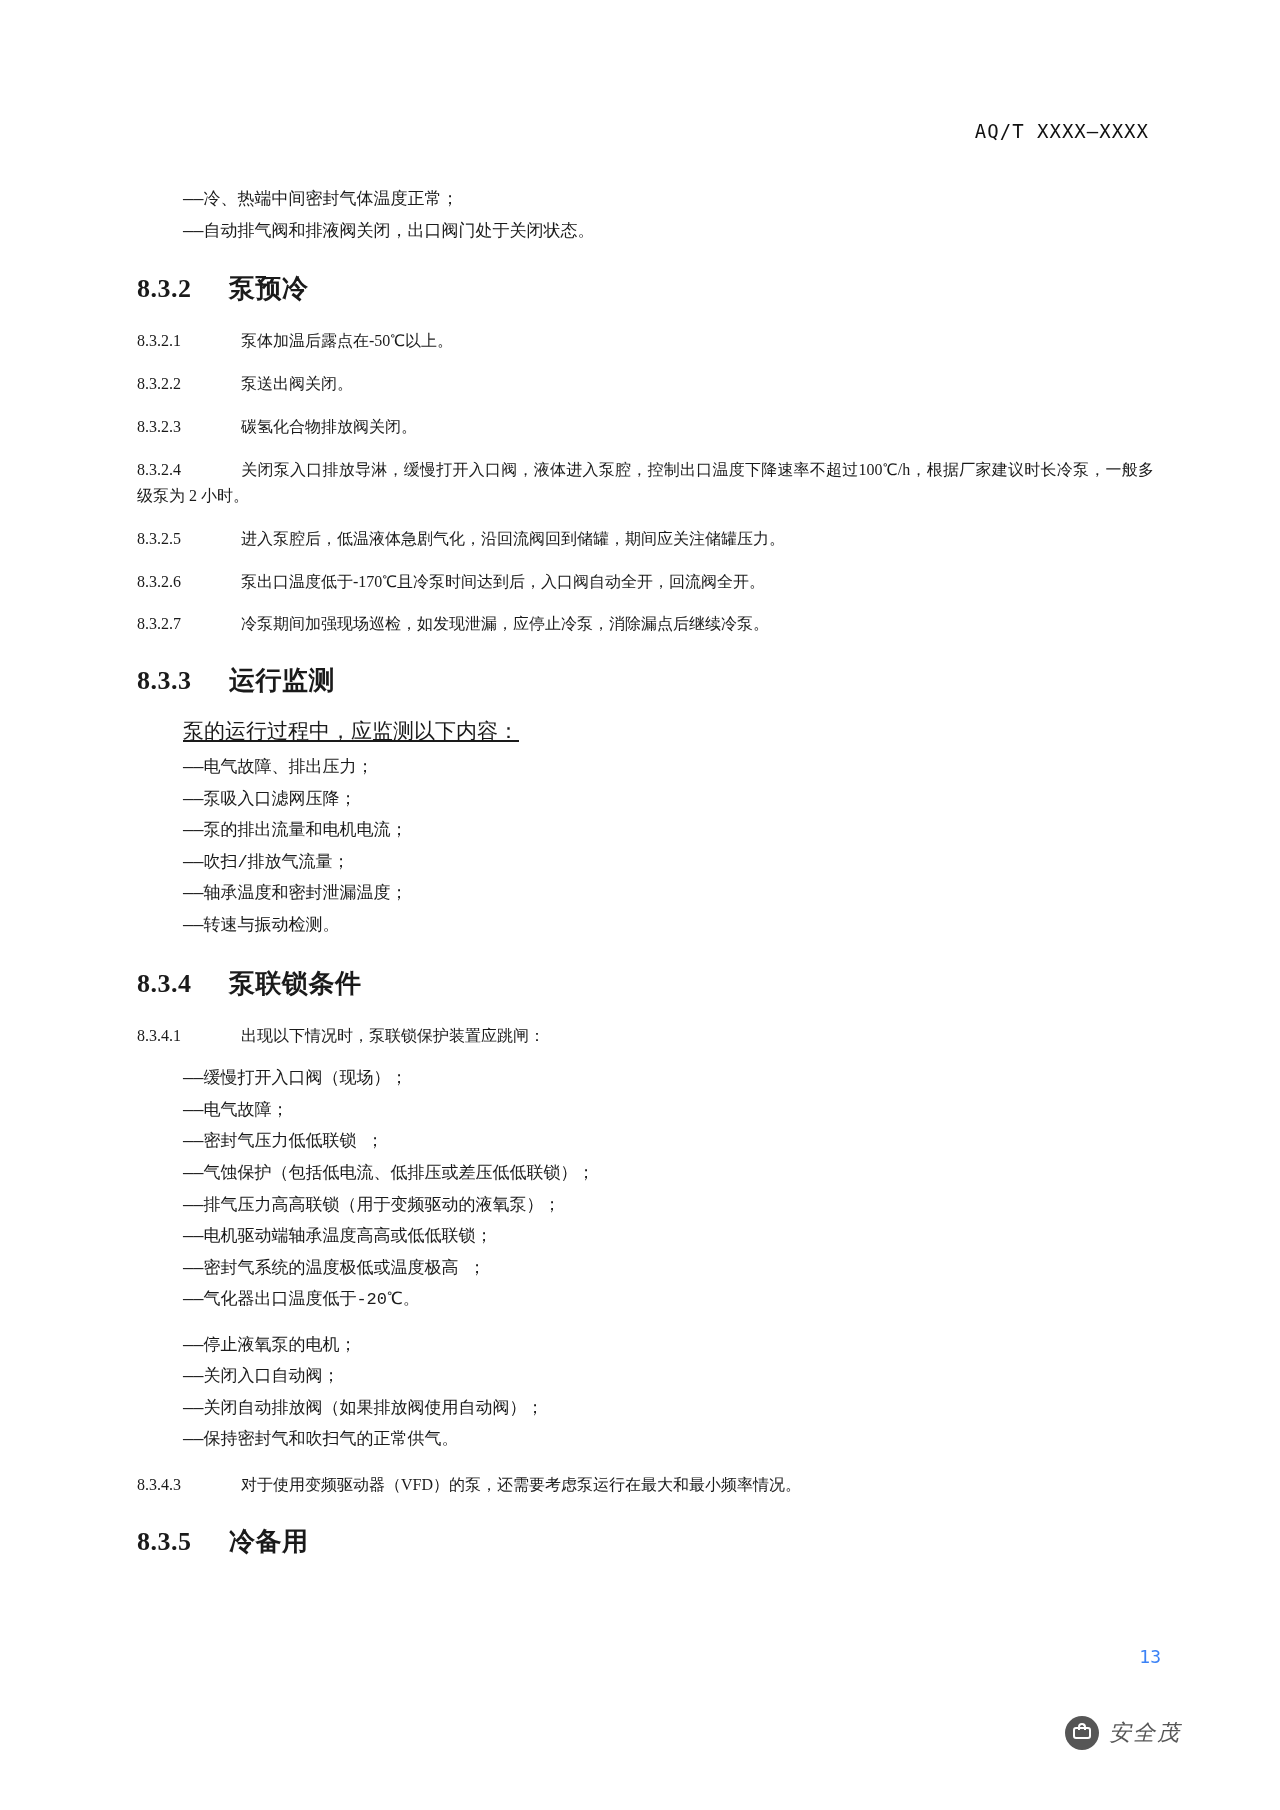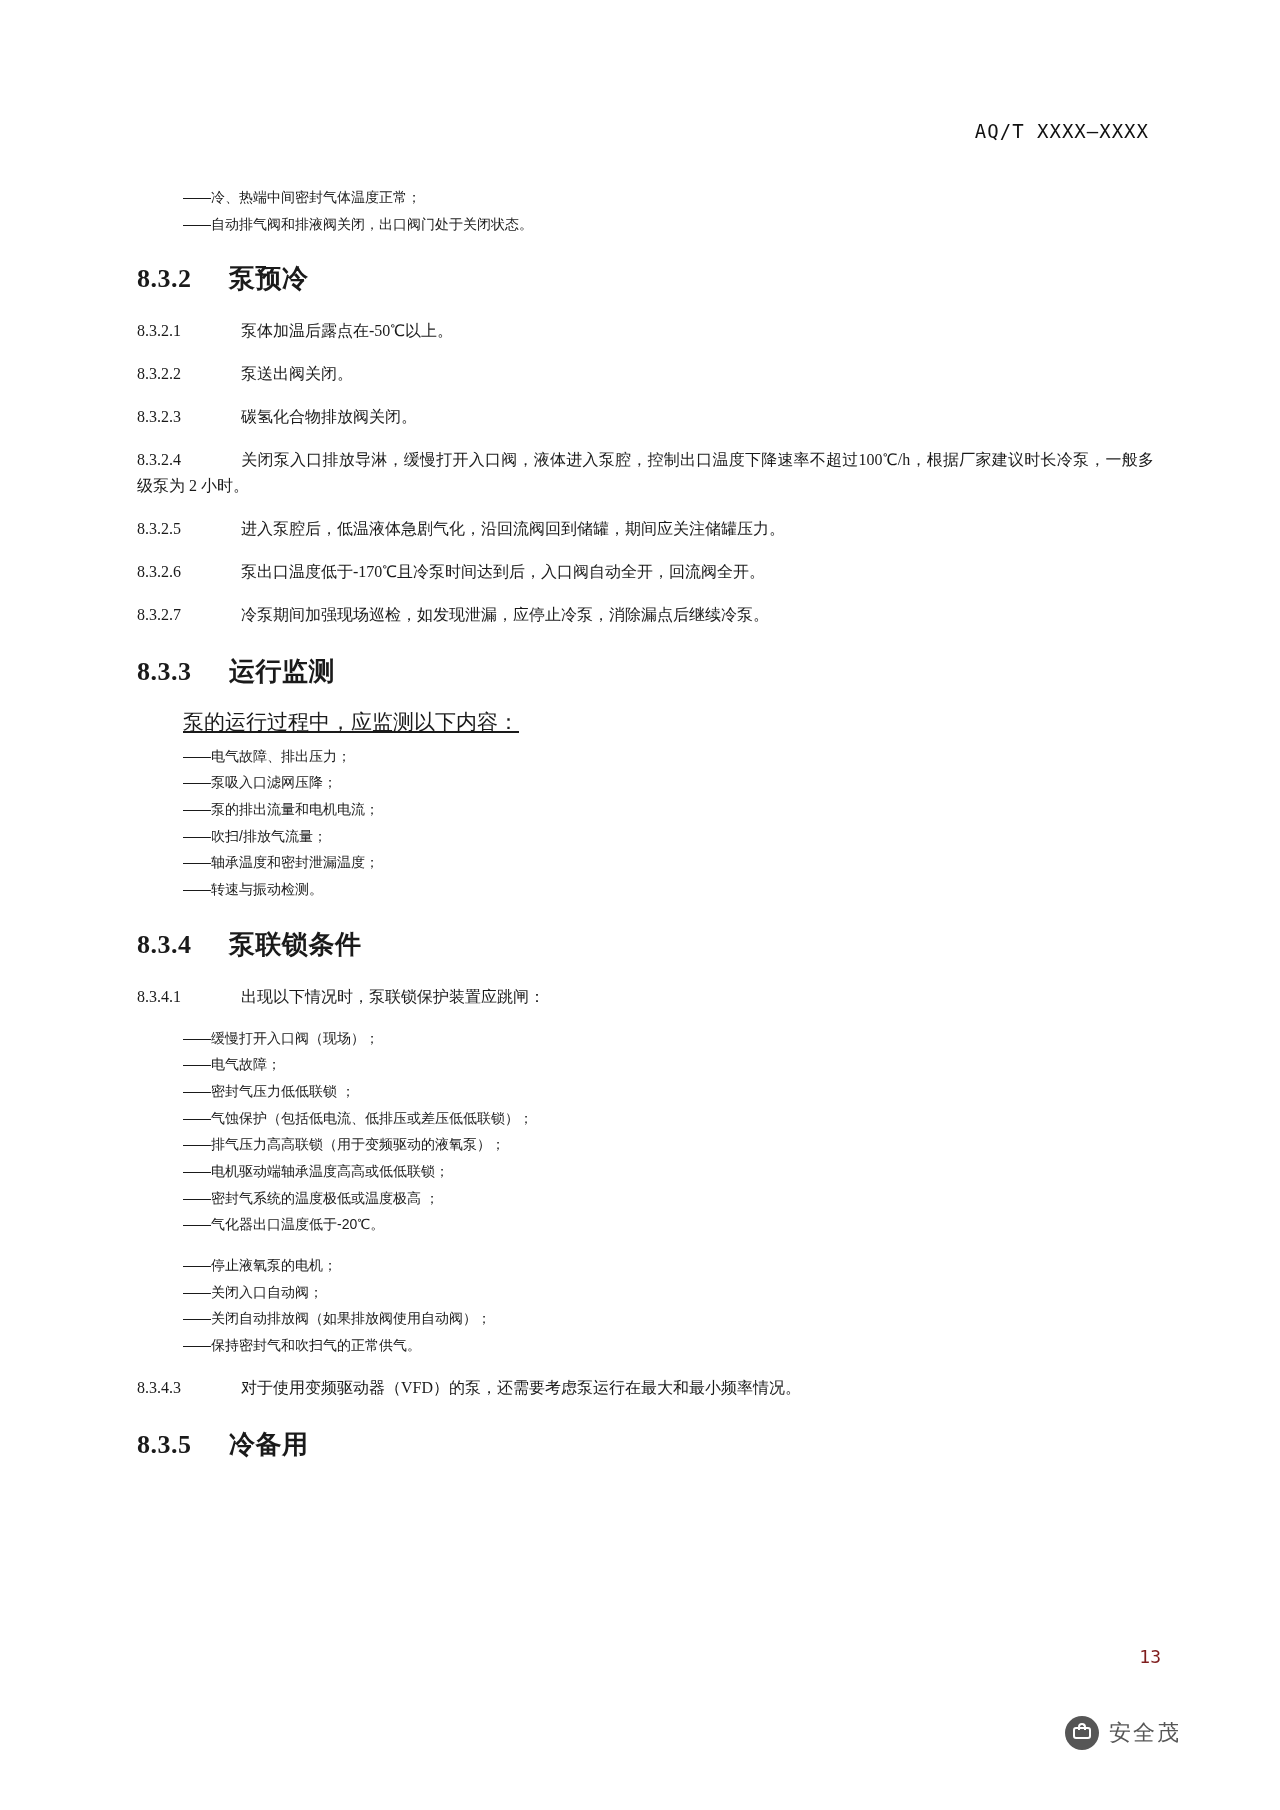--- a/index.html
+++ b/index.html
@@ -31,25 +31,25 @@
   .header-line {
     text-align: right;
     font-family: "DejaVu Sans Mono", monospace;
     font-size: 19px;
     letter-spacing: 1px;
     color: #111;
     margin: 0 0 44px 0;
     padding-right: 12px;
   }
   .dash-item {
-    font-size: 14px;
+    font-size: 17px;
     line-height: 1.62;
     margin: 0 0 4px 0;
     padding-left: 46px;
-    font-family: Liberation Sans, sans-serif;
+    font-family: Liberation Mono, monospace;
   }
   .heading {
     font-size: 26px;
     font-weight: bold;
     margin: 26px 0 22px 0;
     letter-spacing: 0.5px;
   }
   .heading .num {
     display: inline-block;
     min-width: 92px;
@@ -80,30 +80,31 @@
   }
   .group-after-head {
     margin-top: -6px;
   }
   .page-number {
     position: absolute;
     right: 128px;
     top: 1646px;
     font-family: "DejaVu Sans Mono", monospace;
     font-size: 18px;
-    color: #7f1d1d;
+    color: #3b82f6;
   }
   .watermark {
     position: absolute;
     right: 108px;
     top: 1716px;
     display: flex;
     align-items: center;
     gap: 10px;
     opacity: 0.88;
+    font-style: italic;
   }
   .wm-circle {
     width: 34px;
     height: 34px;
     border-radius: 50%;
     background: #3f3f3f;
     position: relative;
     flex: none;
   }
   .wm-circle:before {

